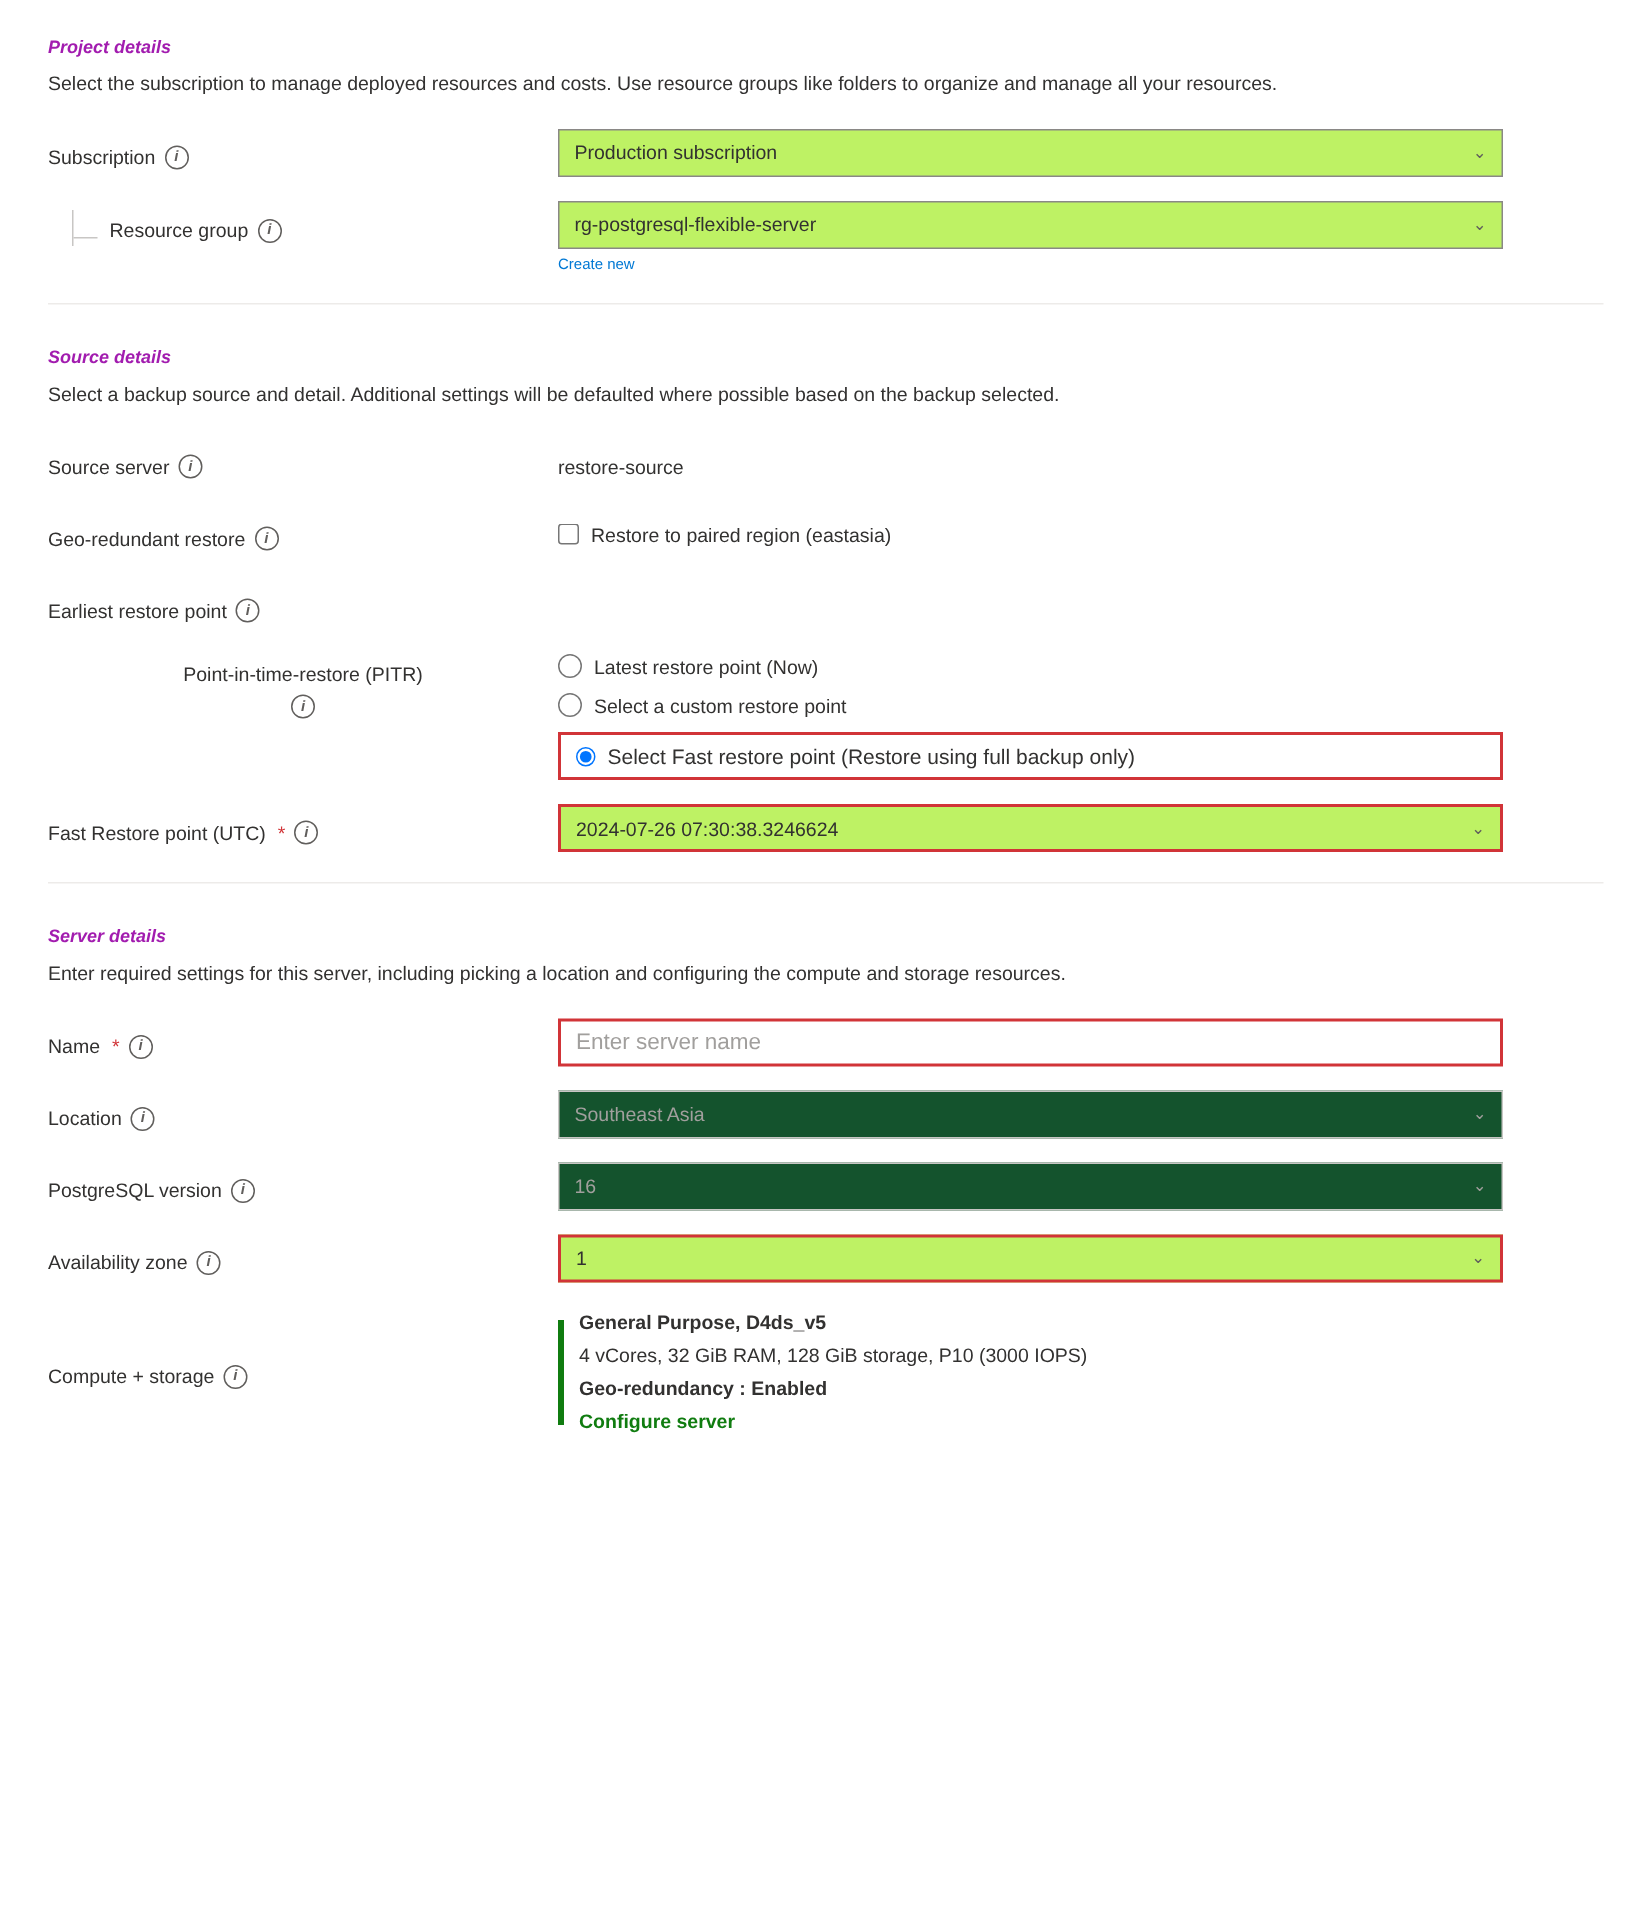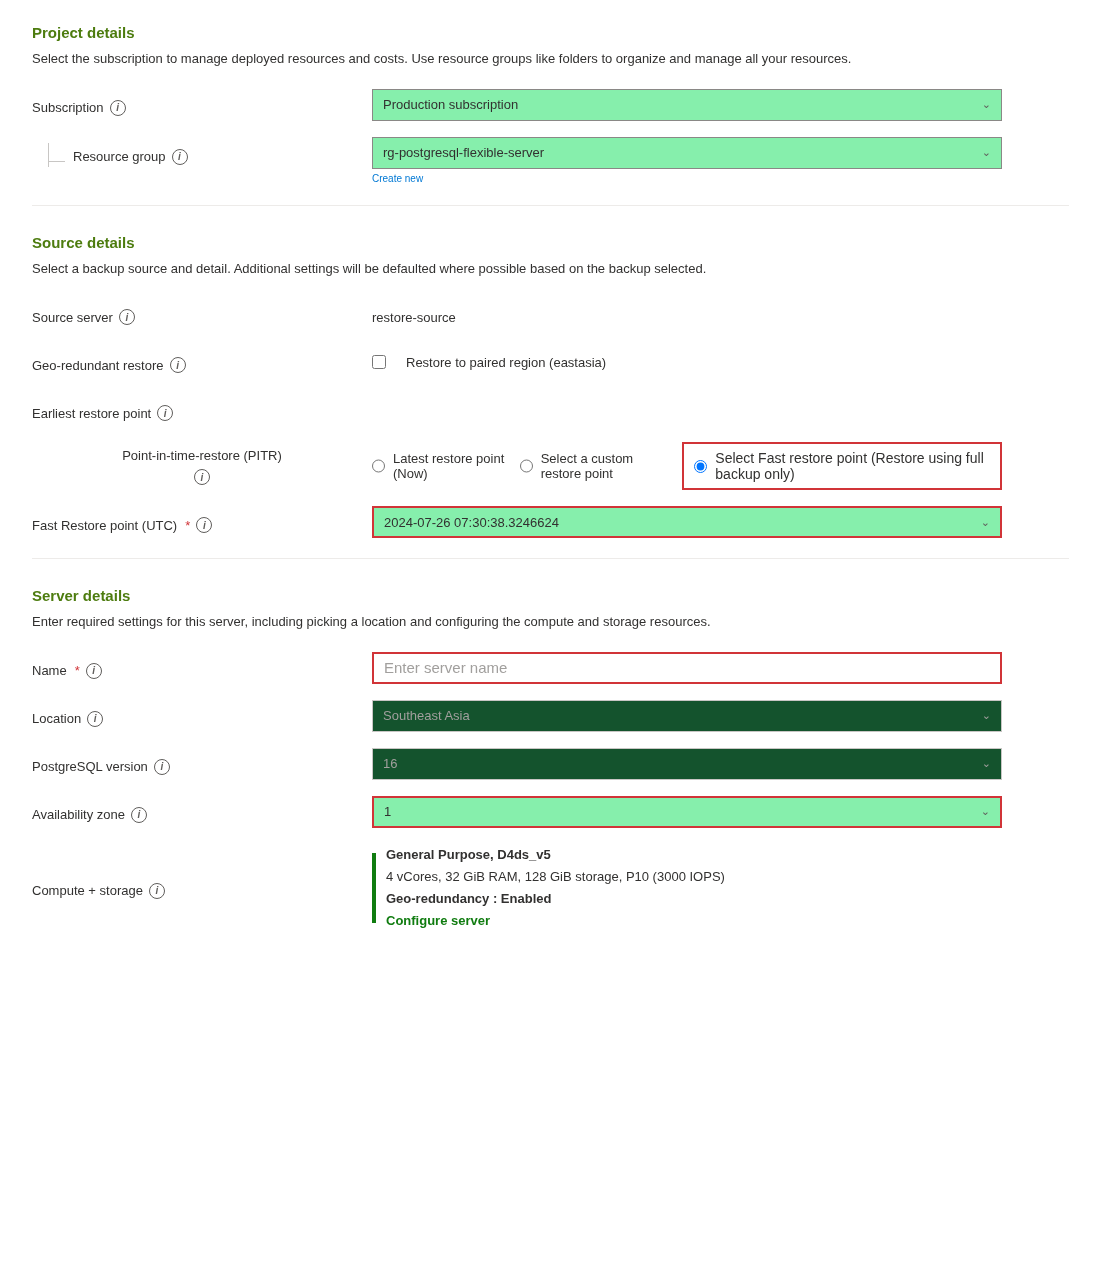--- a/index.html
+++ b/index.html
@@ -5,24 +5,25 @@
     * { box-sizing: border-box; margin: 0; padding: 0; }
     body {
       font-family: "Segoe UI", Arial, sans-serif;
       font-size: 14px;
       color: #323130;
       background: #fff;
       padding: 24px 32px;
       max-width: 1101px;
     }
     .section-title {
-      font-size: 15px;
+      font-size: 12px;
       font-weight: 700;
       margin-bottom: 8px;
-      color: #4d7c0f;
+      color: #a21caf;
+      font-style: italic;
     }
     .section-desc {
       font-size: 13px;
       color: #323130;
       margin-bottom: 20px;
       line-height: 1.5;
     }
     .form-row {
       display: flex;
       align-items: center;
@@ -61,21 +62,21 @@
       flex: 1;
       max-width: 630px;
     }
     .dropdown {
       display: flex;
       align-items: center;
       justify-content: space-between;
       border: 1px solid #8a8886;
       padding: 5px 10px;
       height: 32px;
-      background: #86efac;
+      background: #bef264;
       cursor: pointer;
       font-size: 13px;
       color: #323130;
       min-width: 0;
     }
     .dropdown.disabled {
       background: #14532d;
       color: #a19f9d;
       border-color: #c8c6c4;
       cursor: not-allowed;
@@ -142,20 +143,21 @@
       color: #323130;
       padding-top: 7px;
     }
     .divider {
       border: none;
       border-top: 1px solid #edebe9;
       margin: 20px 0;
     }
     .radio-group {
       display: flex;
+      flex-direction: column;
       gap: 10px;
     }
     .radio-item {
       display: flex;
       align-items: center;
       gap: 8px;
       font-size: 13px;
     }
     .radio-item input[type="radio"] {
       width: 16px;
@@ -166,21 +168,21 @@
     .radio-highlighted {
       border: 2px solid #d13438;
       padding: 6px 10px;
       display: flex;
       align-items: center;
       gap: 8px;
     }
     .checkbox-item {
       display: flex;
       align-items: center;
-      gap: 20px;
+      gap: 8px;
       font-size: 13px;
     }
     .checkbox-item input[type="checkbox"] {
       width: 14px;
       height: 14px;
       cursor: pointer;
     }
     .compute-storage-value {
       font-size: 13px;
       line-height: 1.7;

